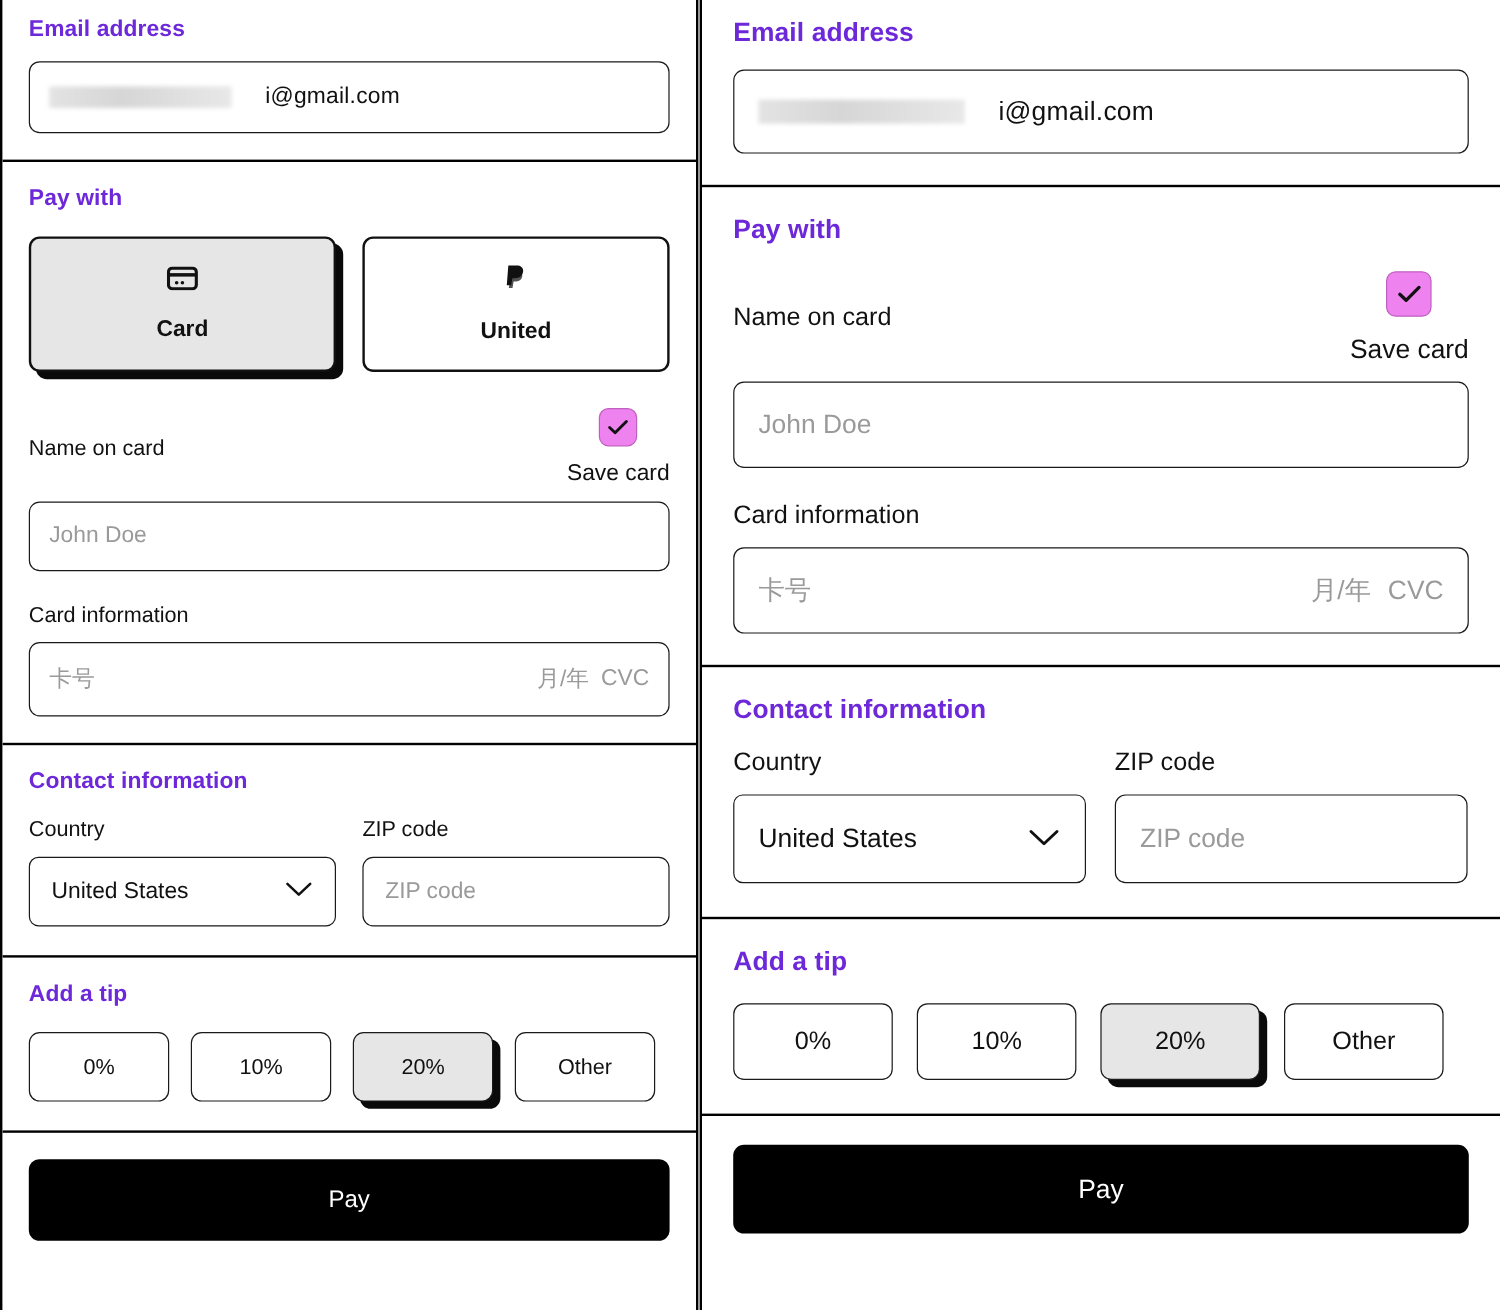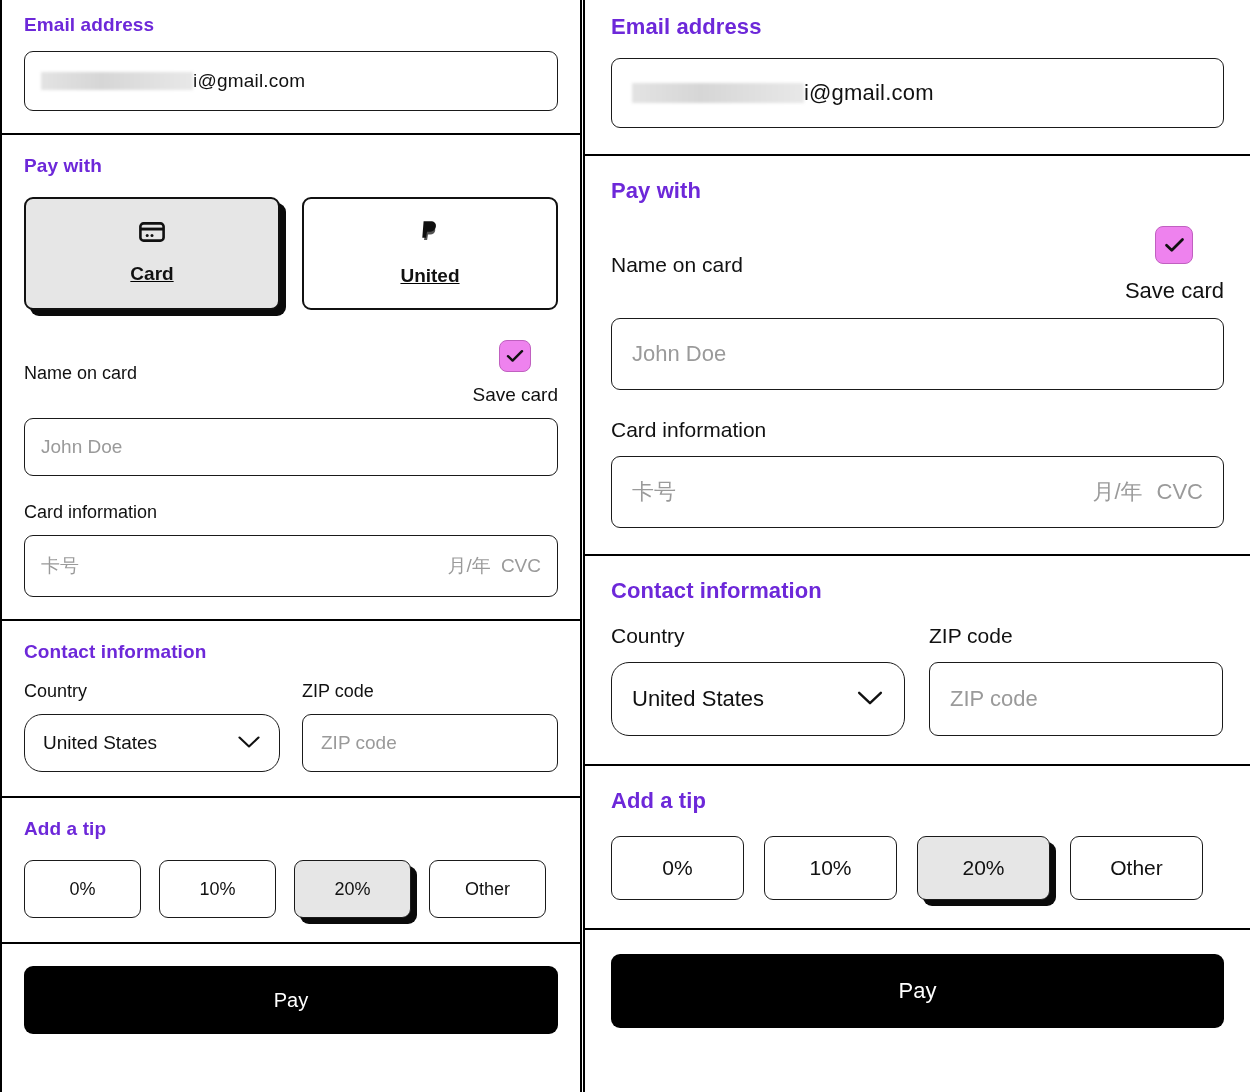--- a/index.html
+++ b/index.html
@@ -67,24 +67,25 @@
   .blk {
     display: inline-block;
     background: linear-gradient(90deg,#e3e3e3,#d6d6d6 40%,#e8e8e8);
     filter: blur(1.6px);
     vertical-align: middle;
   }
   .email-tail {
     color: #111111;
     font-weight: 400;
     letter-spacing: .2px;
-  }
-
-  
-  .methods { display: flex; text-decoration: underline; }
+    margin-left: 28px;
+  }
+
+  
+  .methods { display: flex; }
   .method {
     border: 2px solid #111111;
     border-radius: 9px;
     background: #ffffff;
     display: flex;
     flex-direction: column;
     align-items: center;
     justify-content: center;
     color: #111111;
     font-weight: bold;
@@ -106,21 +107,21 @@
     border: 1.5px solid #c060c0;
   }
   .savecard .sc-label { color: #111111; }
 
   
   .select {
     display: flex;
     align-items: center;
     justify-content: space-between;
     border: 1.6px solid #1a1a1a;
-    border-radius: 18px;
+    border-radius: 8px;
     background: #ffffff;
     color: #111111;
   }
 
   
   .tips { display: flex; }
   .tip {
     border: 1.6px solid #1a1a1a;
     border-radius: 9px;
     background: #ffffff;

